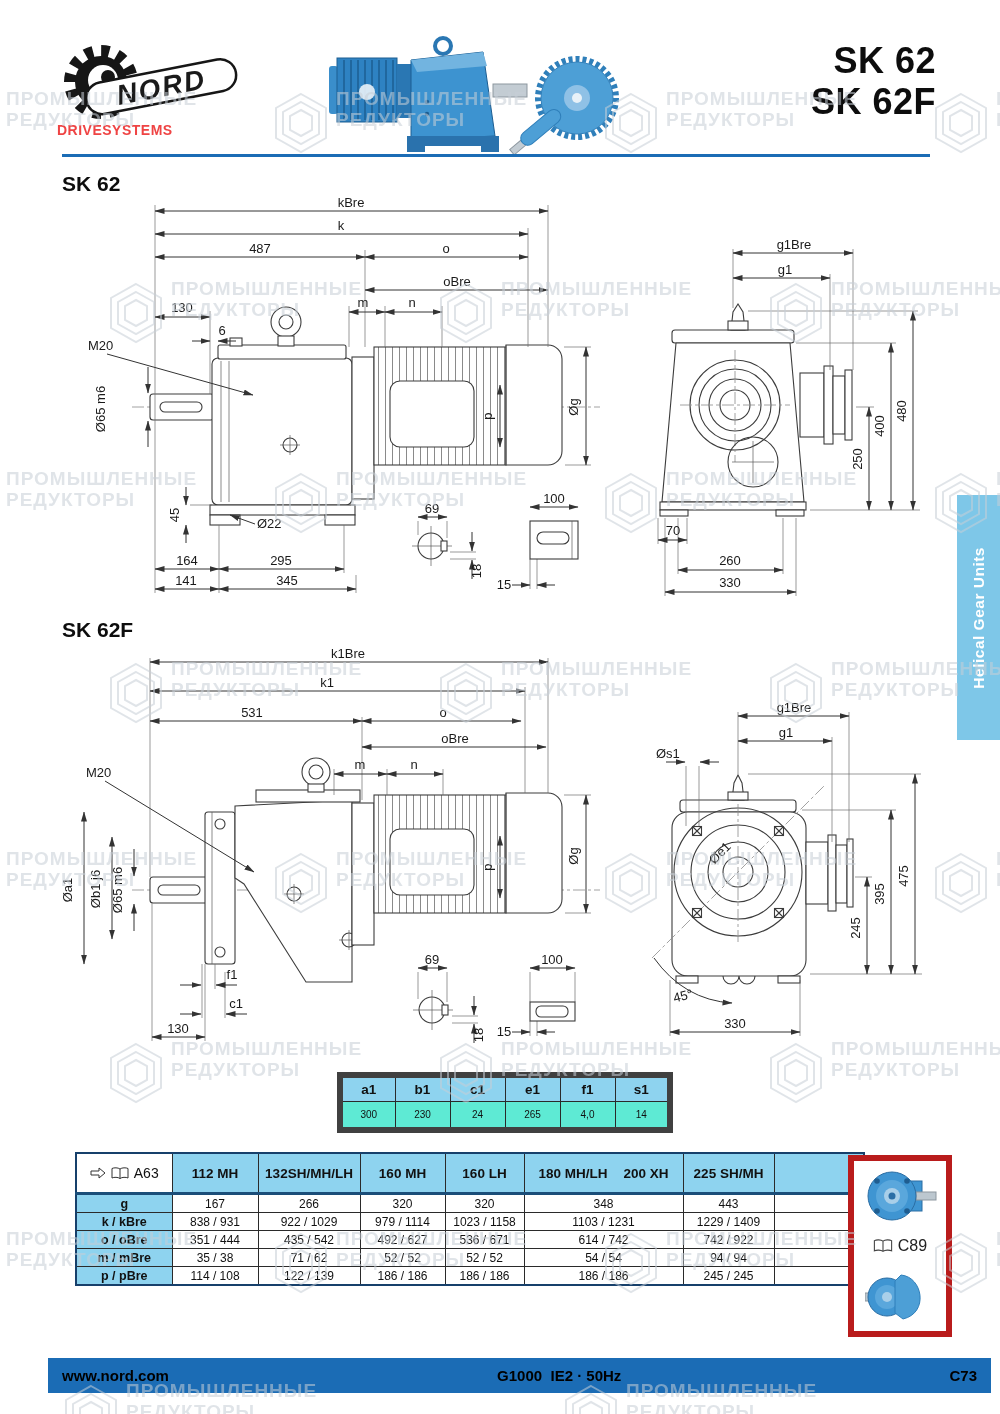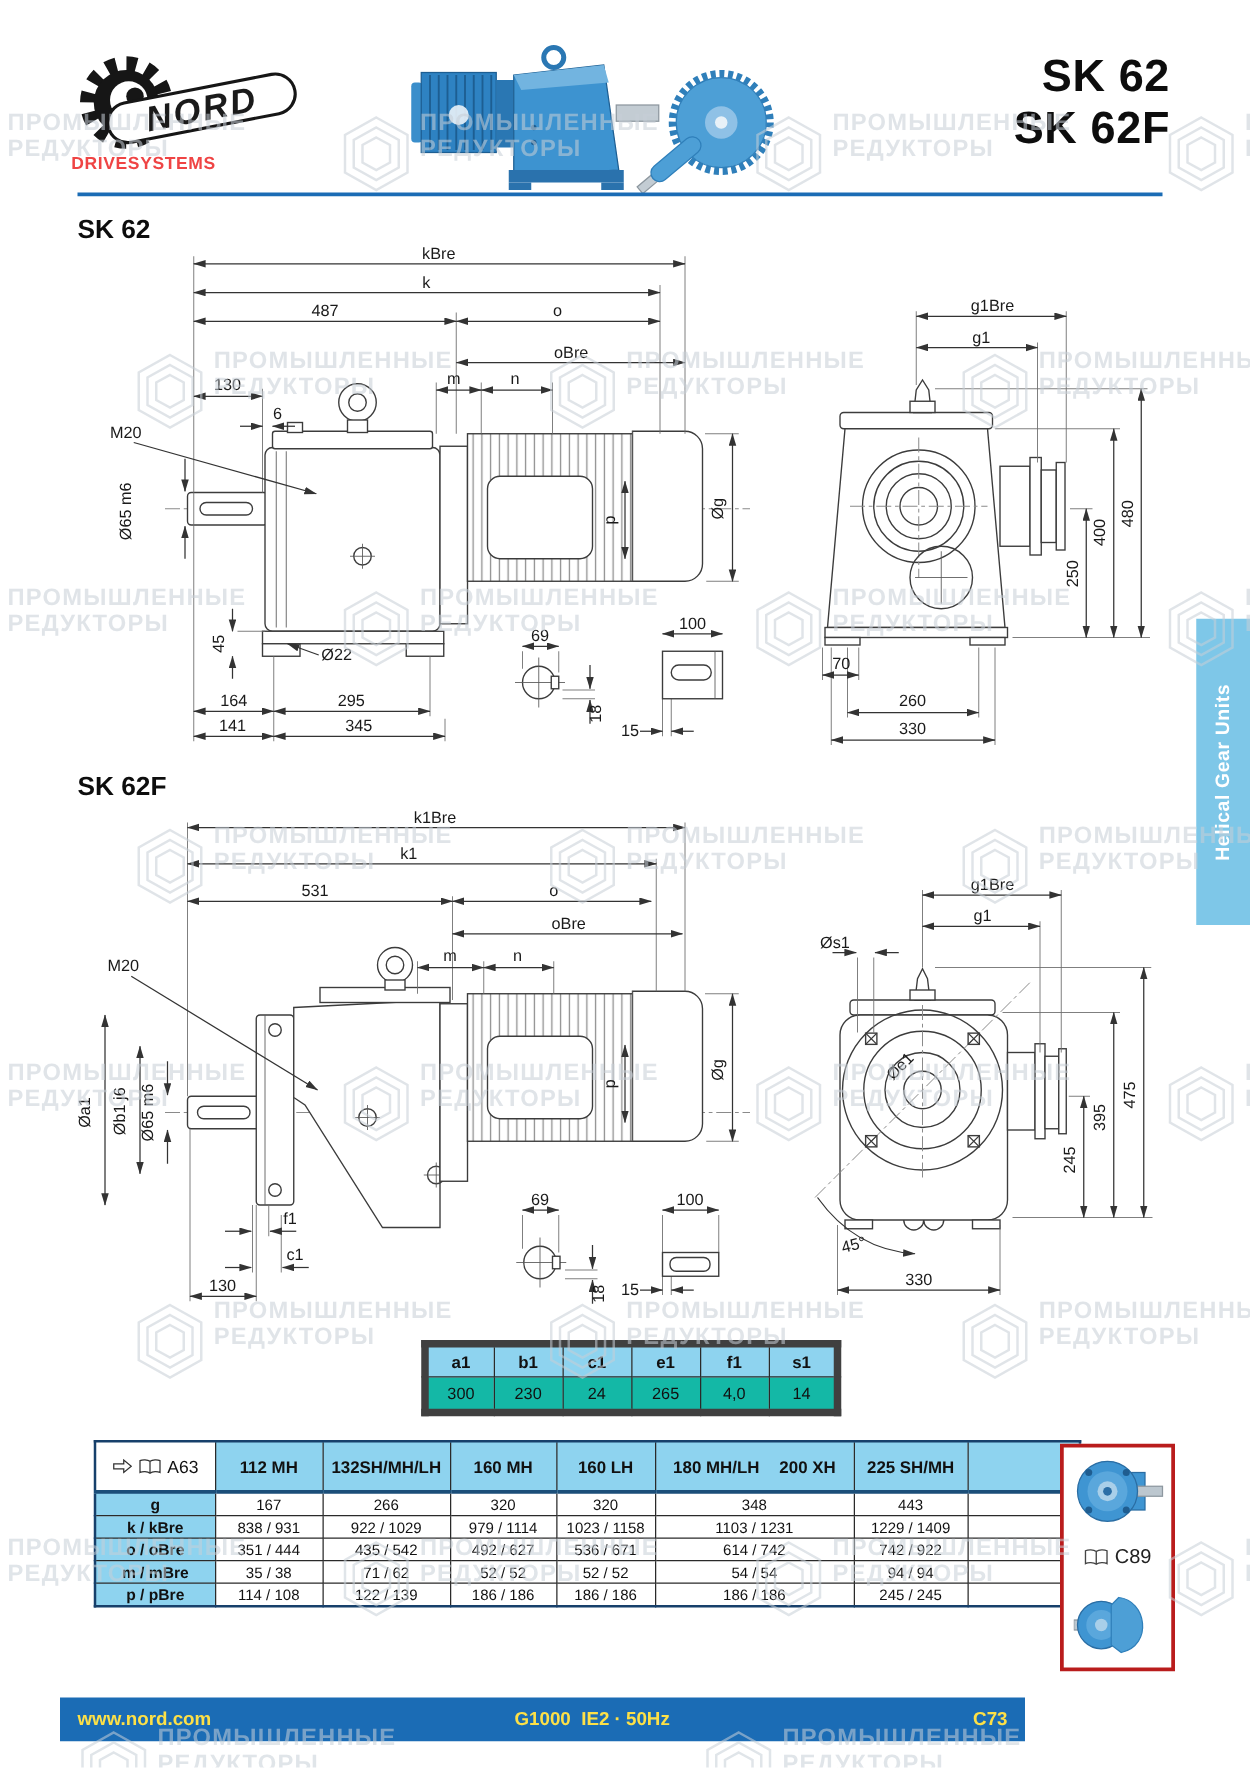--- a/index.html
+++ b/index.html
@@ -31,43 +31,43 @@
   .thin{fill:none;stroke:#5a5a5a;stroke-width:.7}
   .ext{stroke:#6d6d6d;stroke-width:.7}
   .cl{stroke:#8a8a8a;stroke-width:.8;stroke-dasharray:12 3 3 3;fill:none}
   .dim{stroke:#333;stroke-width:1;marker-start:url(#arr);marker-end:url(#arr)}
   .dima{stroke:#333;stroke-width:1;fill:none;marker-end:url(#arr)}
 
   
   table{border-collapse:collapse;table-layout:fixed}
   #small-table{position:absolute;left:337px;top:1072px;width:330px;border:6px solid #404040;background:#fff;z-index:2}
   #small-table th{background:#8ed3ef;border:1px solid #2a2a2a;font-size:13.5px;height:21px;font-weight:bold}
-  #small-table td{border:1px solid #2a2a2a;font-size:13px;height:23px;text-align:center;background:#14b8a6}
+  #small-table td{border:1px solid #2a2a2a;font-size:10px;height:23px;text-align:center;background:#5eead4}
 
   #main-table{position:absolute;left:75px;top:1152px;width:788px;border:2px solid #17406b;background:#fff;z-index:2}
   #main-table th{background:#8ed3ef;border:1px solid #2a2a2a;border-bottom:3px solid #1b4e79;
                  font-size:13.5px;height:38px;font-weight:bold;padding:0;white-space:nowrap}
   #main-table th.ref{background:#fff}
   #main-table td{border:1px solid #2a2a2a;font-size:12px;height:17px;text-align:center;background:#fff;padding:0;white-space:nowrap}
   #main-table td.lbl{background:#8ed3ef;font-weight:bold;font-size:12.5px}
   .refwrap{display:flex;align-items:center;justify-content:center;gap:5px;font-weight:normal;font-size:14px}
   .mwrap{display:flex;justify-content:space-around;align-items:flex-end;padding:0 6px}
 
   
-  #c89-box{position:absolute;left:848px;top:1155px;width:92px;height:182px;border:3px solid #b91c1c;
+  #c89-box{position:absolute;left:848px;top:1155px;width:104px;height:182px;border:6px solid #b91c1c;
            background:#fff;display:flex;flex-direction:column;align-items:center;justify-content:space-between;
            padding:6px 0;box-sizing:border-box;z-index:2}
   .c89row{display:flex;align-items:center;gap:5px;font-size:16px;color:#222}
 
   #side-tab{position:absolute;left:957px;top:495px;width:43px;height:245px;background:#7ec7e8;
             display:flex;align-items:center;justify-content:center;z-index:2}
   #side-tab span{writing-mode:vertical-rl;transform:rotate(180deg);color:#fff;font-weight:bold;font-size:15.5px;letter-spacing:.5px}
 
   
-  #footer-bar{position:absolute;left:48px;top:1358px;width:772px;height:35px;background:#1b6cb5;color:#fde047;
+  #footer-bar{position:absolute;left:48px;top:1358px;width:943px;height:35px;background:#1b6cb5;color:#000000;
               display:flex;align-items:center;justify-content:space-between;padding:16px 14px;box-sizing:border-box;z-index:2}
   #footer-bar span{font-weight:bold;font-size:15px}
   #footer-center{white-space:pre}
 </style>
 </head>
 <body>
 
 <svg width="0" height="0" style="position:absolute" aria-hidden="true">
   <defs>
     <marker id="arr" markerWidth="10" markerHeight="8" refX="9.5" refY="3" orient="auto-start-reverse" markerUnits="userSpaceOnUse">

